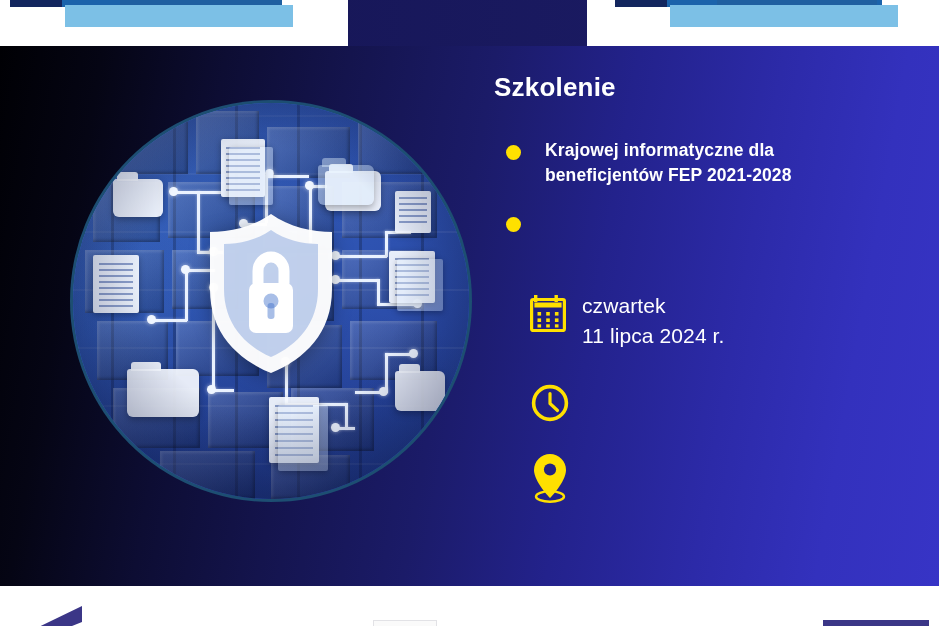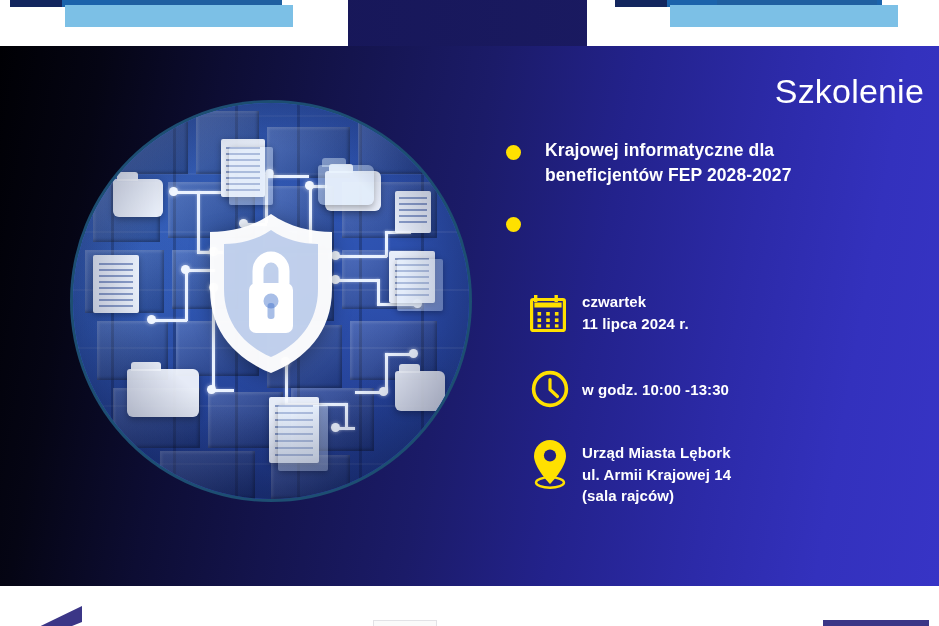--- a/index.html
+++ b/index.html
@@ -121,41 +121,41 @@
   .shield-wrap{ position:absolute; left:128px; top:108px; width:140px; height:165px; }
   .shield-svg{ width:100%; height:100%; filter:drop-shadow(0 4px 10px rgba(0,0,0,.35)); }
 
   
   .content{
     position:absolute; left:494px; top:0; width:445px; height:540px;
     color:#ffffff;
   }
   .headline{
     position:absolute; left:0; top:26px; width:430px;
-    text-align:right;
-    font-size:34px; font-weight:normal; letter-spacing:.2px;
+    text-align:left;
+    font-size:26px; font-weight:bold; letter-spacing:.2px;
     color:#ffffff;
   }
 
   .bullets{ position:absolute; left:12px; top:92px; width:420px; }
   .bullet-row{ display:flex; align-items:flex-start; margin-bottom:22px; }
   .bullet-dot{
     width:15px; height:15px; border-radius:50%;
     background:#FFE000; flex:0 0 15px; margin-top:7px; margin-right:24px;
   }
   .bullet-text{
     font-size:17.5px; font-weight:bold; line-height:1.42; color:#ffffff;
     letter-spacing:.1px;
   }
 
   .details{ position:absolute; left:36px; top:243px; width:400px; }
   .detail-row{ display:flex; align-items:flex-start; margin-bottom:29px; }
   .detail-icon{ flex:0 0 52px; height:48px; display:flex; align-items:center; justify-content:flex-start; }
   .detail-text{
-    font-size:15px; font-weight:bold; line-height:1.44; color:#ffffff;
+    font-size:21px; font-weight:normal; line-height:1.44; color:#ffffff;
     padding-top:2px; letter-spacing:.1px;
   }
   .detail-row.time .detail-text{ padding-top:13px; }
   .detail-row.place .detail-text{ padding-top:1px; }
   .detail-row.time .detail-icon{ height:46px; }
 
   
   .bottom-strip{
     position:absolute; left:0; top:586px; width:939px; height:40px;
     background:#ffffff; overflow:hidden;
@@ -352,21 +352,21 @@
   <div class="content">
 
     <div class="headline">Szkolenie</div>
 
     <div class="bullets">
 
       <div class="bullet-row">
         <div class="bullet-dot"></div>
         <div class="bullet-text">
           <div>Krajowej informatyczne dla</div>
-          <div>beneficjentów FEP 2028-2027</div>
+          <div>beneficjentów FEP 2021-2028</div>
         </div>
       </div>
 
       <div class="bullet-row">
         <div class="bullet-dot"></div>
       </div>
 
     </div>
 
     <div class="details">
@@ -397,38 +397,30 @@
         </div>
       </div>
 
       <div class="detail-row time">
         <div class="detail-icon">
           <svg width="40" height="40" viewBox="0 0 40 40" xmlns="http://www.w3.org/2000/svg">
             <circle cx="20" cy="20" r="16.4" fill="none" stroke="#FFE000" stroke-width="3.6"></circle>
             <path d="M20 10.5 L20 20.5 L27.5 27.5" fill="none" stroke="#FFE000" stroke-width="3.2" stroke-linecap="round" stroke-linejoin="round"></path>
           </svg>
         </div>
-        <div class="detail-text">
-          <div>w godz. 10:00 -13:30</div>
-        </div>
       </div>
 
       <div class="detail-row place">
         <div class="detail-icon">
           <svg width="40" height="54" viewBox="0 0 40 54" xmlns="http://www.w3.org/2000/svg">
             <path d="M20 2 C11.2 2 4 9.1 4 17.9 C4 29.5 20 46 20 46 C20 46 36 29.5 36 17.9 C36 9.1 28.8 2 20 2 Z" fill="#FFE000"></path>
             <circle cx="20" cy="17.5" r="6.1" fill="#232183"></circle>
             <ellipse cx="20" cy="44.5" rx="14" ry="5.2" fill="none" stroke="#FFE000" stroke-width="2.4"></ellipse>
           </svg>
         </div>
-        <div class="detail-text">
-          <div>Urząd Miasta Lębork</div>
-          <div>ul. Armii Krajowej 14</div>
-          <div>(sala rajców)</div>
-        </div>
       </div>
 
     </div>
   </div>
 </div>
 
 <div class="bottom-strip">
   <svg class="fe-mark" viewBox="0 0 86 40" xmlns="http://www.w3.org/2000/svg">
     <path d="M2 36 L64 6 L64 22 L44 30 L36 26 L22 34 Z" fill="#3B3687"></path>
   </svg>

